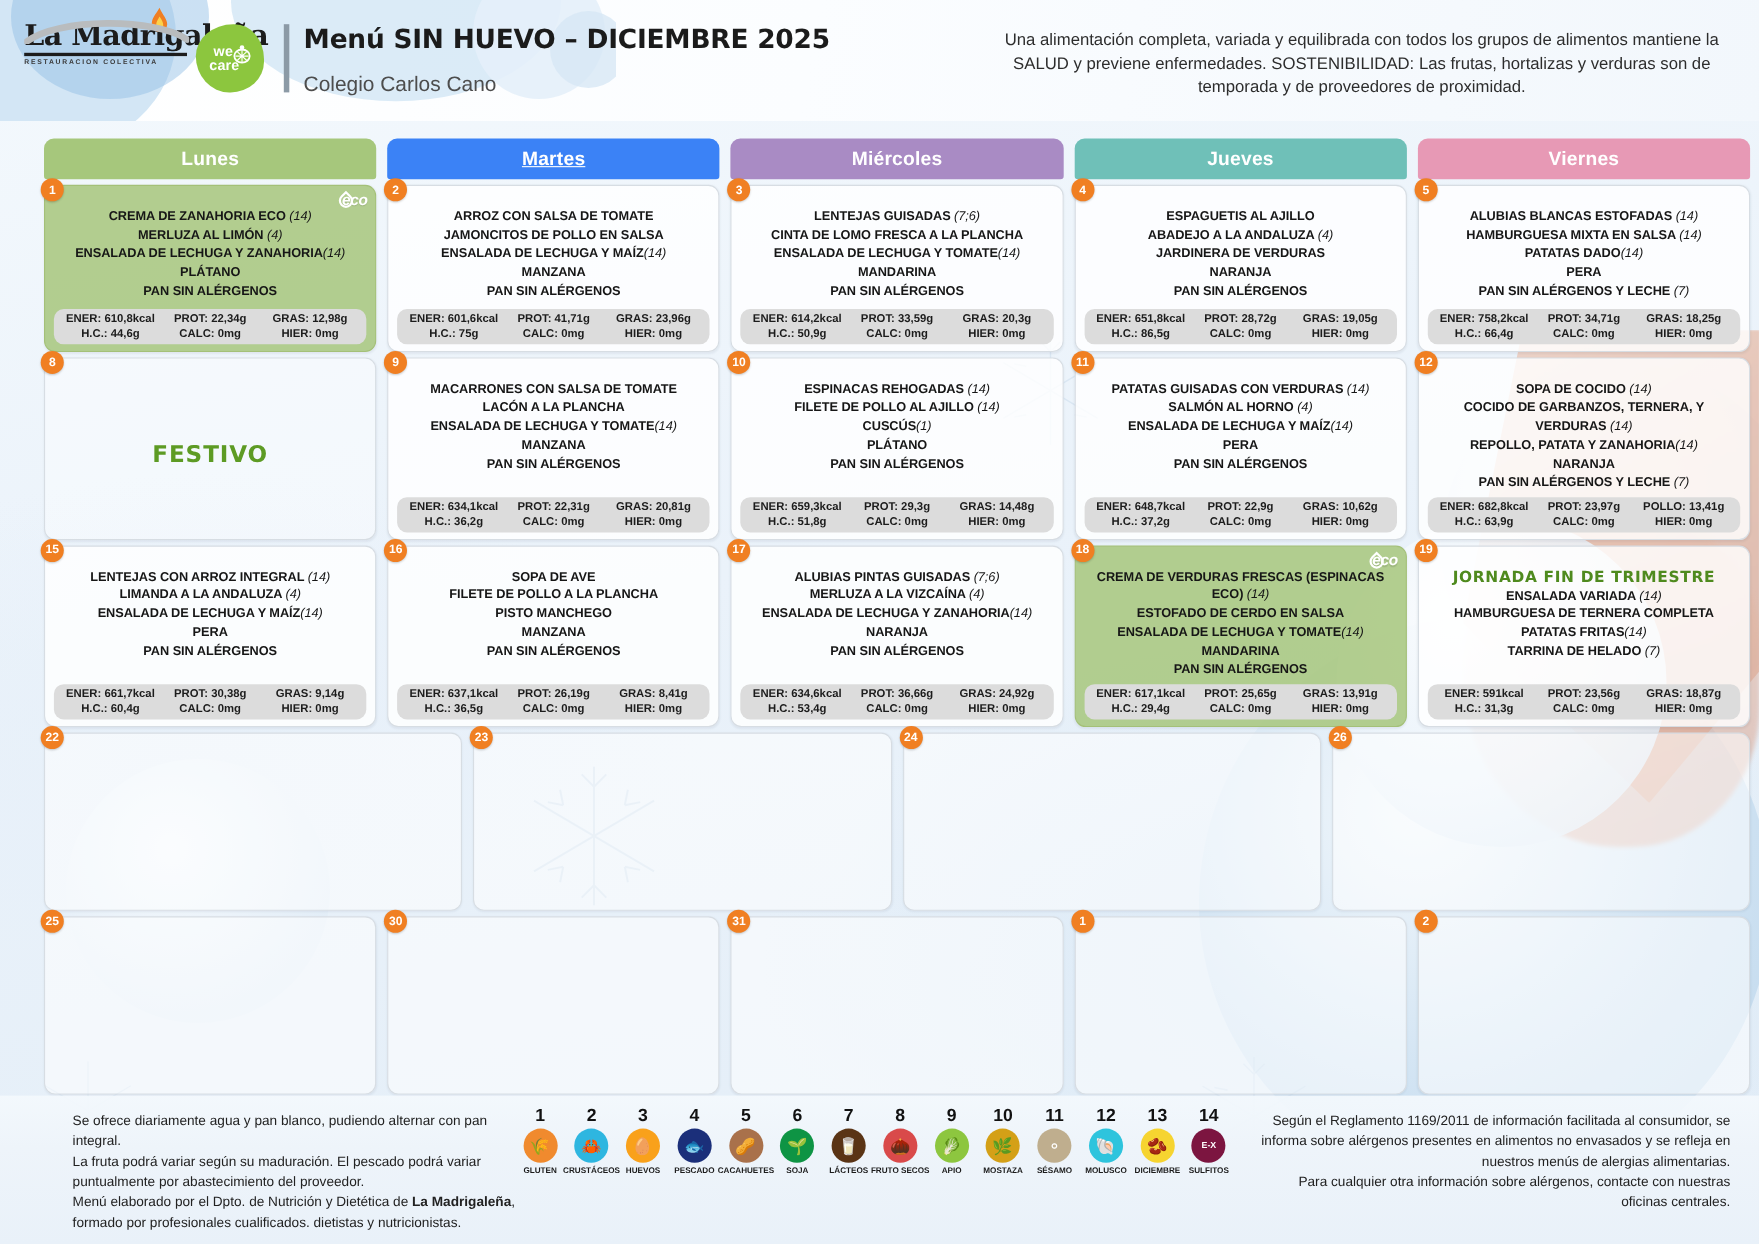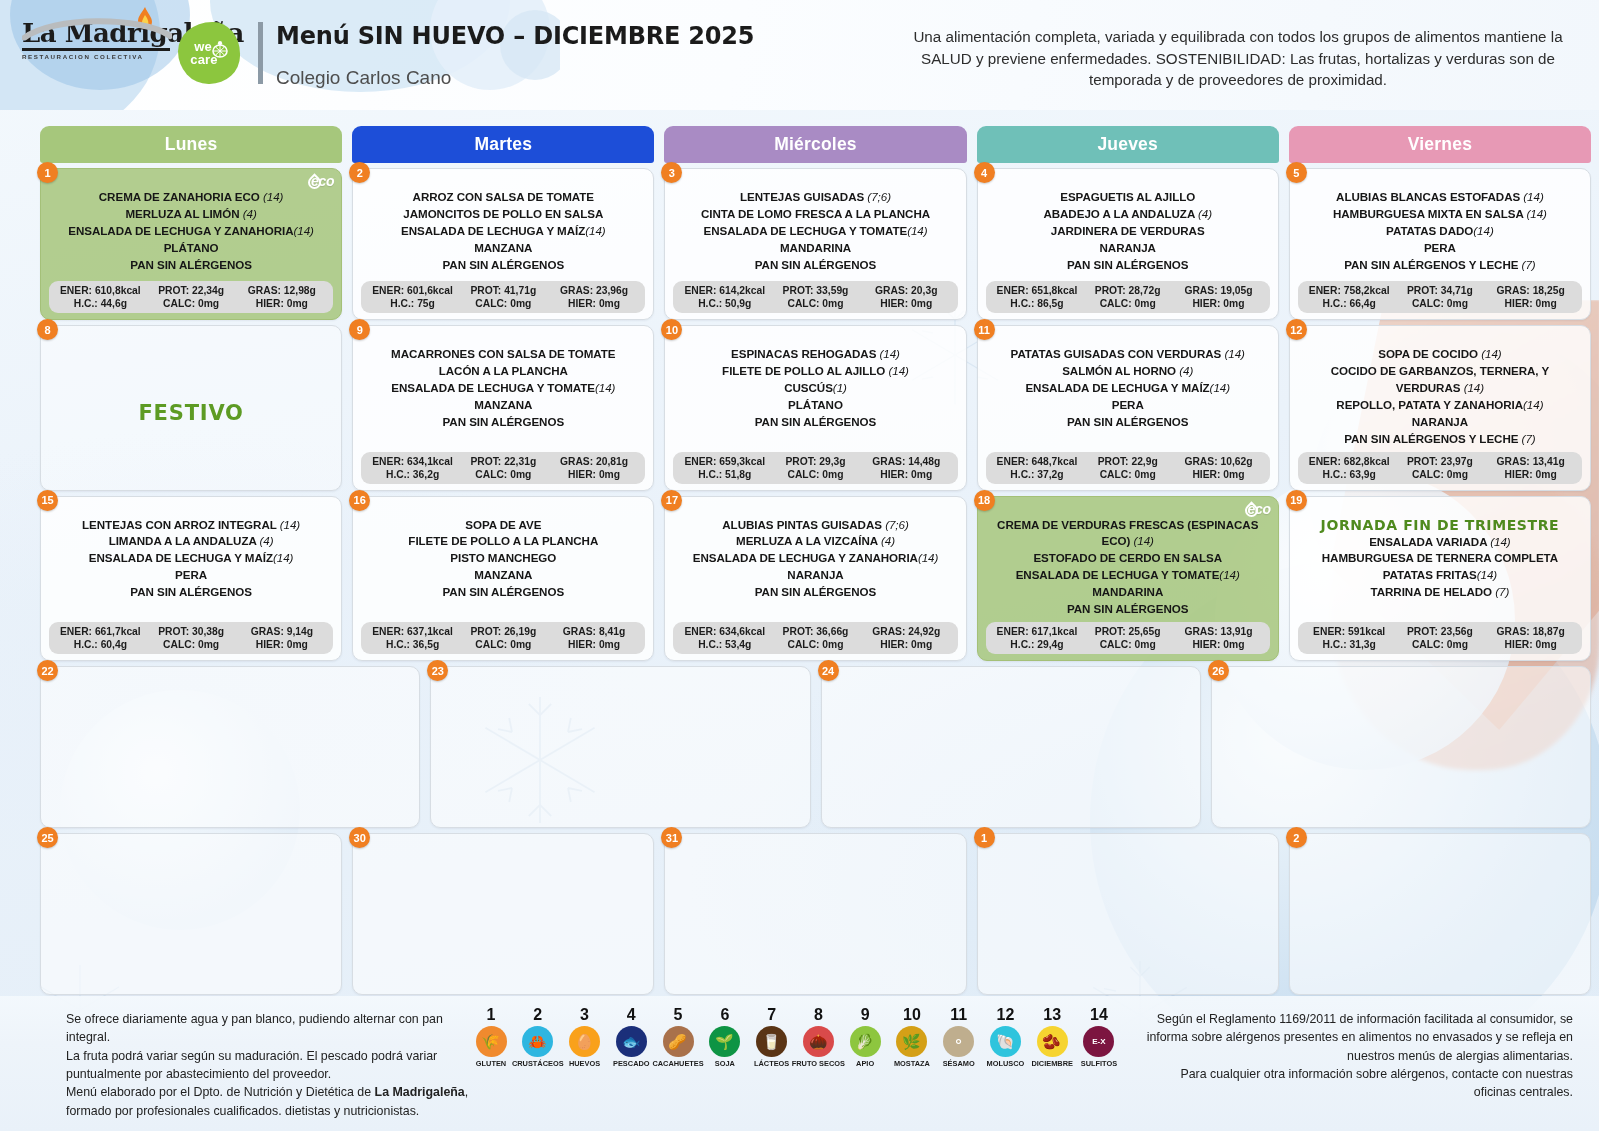--- a/index.html
+++ b/index.html
@@ -247,21 +247,21 @@
     <div class="menu-title">Menú SIN HUEVO – DICIEMBRE 2025</div>
     <div class="menu-sub">Colegio Carlos Cano</div>
   </div>
 
   <div class="header-note">Una alimentación completa, variada y equilibrada con todos los grupos de alimentos mantiene la SALUD y previene enfermedades. SOSTENIBILIDAD: Las frutas, hortalizas y verduras son de temporada y de proveedores de proximidad.</div>
 </div>
 
 <div class="cal">
   <div class="row-days" id="day-header-row">
       <div class="dayhdr" style="background: rgb(166, 199, 124);">Lunes</div>
-      <div class="dayhdr" style="background: #1d4ed8;">Martes</div>
+      <div class="dayhdr" style="background: #3b82f6; text-decoration: underline;">Martes</div>
       <div class="dayhdr" style="background: rgb(169, 139, 196);">Miércoles</div>
       <div class="dayhdr" style="background: rgb(111, 192, 184);">Jueves</div>
       <div class="dayhdr" style="background: rgb(231, 153, 181);">Viernes</div>
     </div>
   <div id="weeks-container">
       <div class="row">
         <div class="cell eco">
           <div class="daynum">1</div>
           <div class="eco-badge">eco</div>
           <div class="dishes">
@@ -417,21 +417,21 @@
           <div class="dishes">
             <div class="dish">SOPA DE COCIDO <em>(14)</em></div>
             <div class="dish">COCIDO DE GARBANZOS, TERNERA, Y VERDURAS <em>(14)</em></div>
             <div class="dish">REPOLLO, PATATA Y ZANAHORIA<em>(14)</em></div>
             <div class="dish">NARANJA</div>
             <div class="dish">PAN SIN ALÉRGENOS Y LECHE <em>(7)</em></div>
           </div>
           <div class="nutri">
             <div>ENER: 682,8kcal</div>
             <div>PROT: 23,97g</div>
-            <div>GRAS: 13,41g</div>
+            <div>POLLO: 13,41g</div>
             <div>H.C.: 63,9g</div>
             <div>CALC: 0mg</div>
             <div>HIER: 0mg</div>
           </div>
         </div>
       </div>
       <div class="row">
         <div class="cell">
           <div class="daynum">15</div>
           <div class="dishes">

